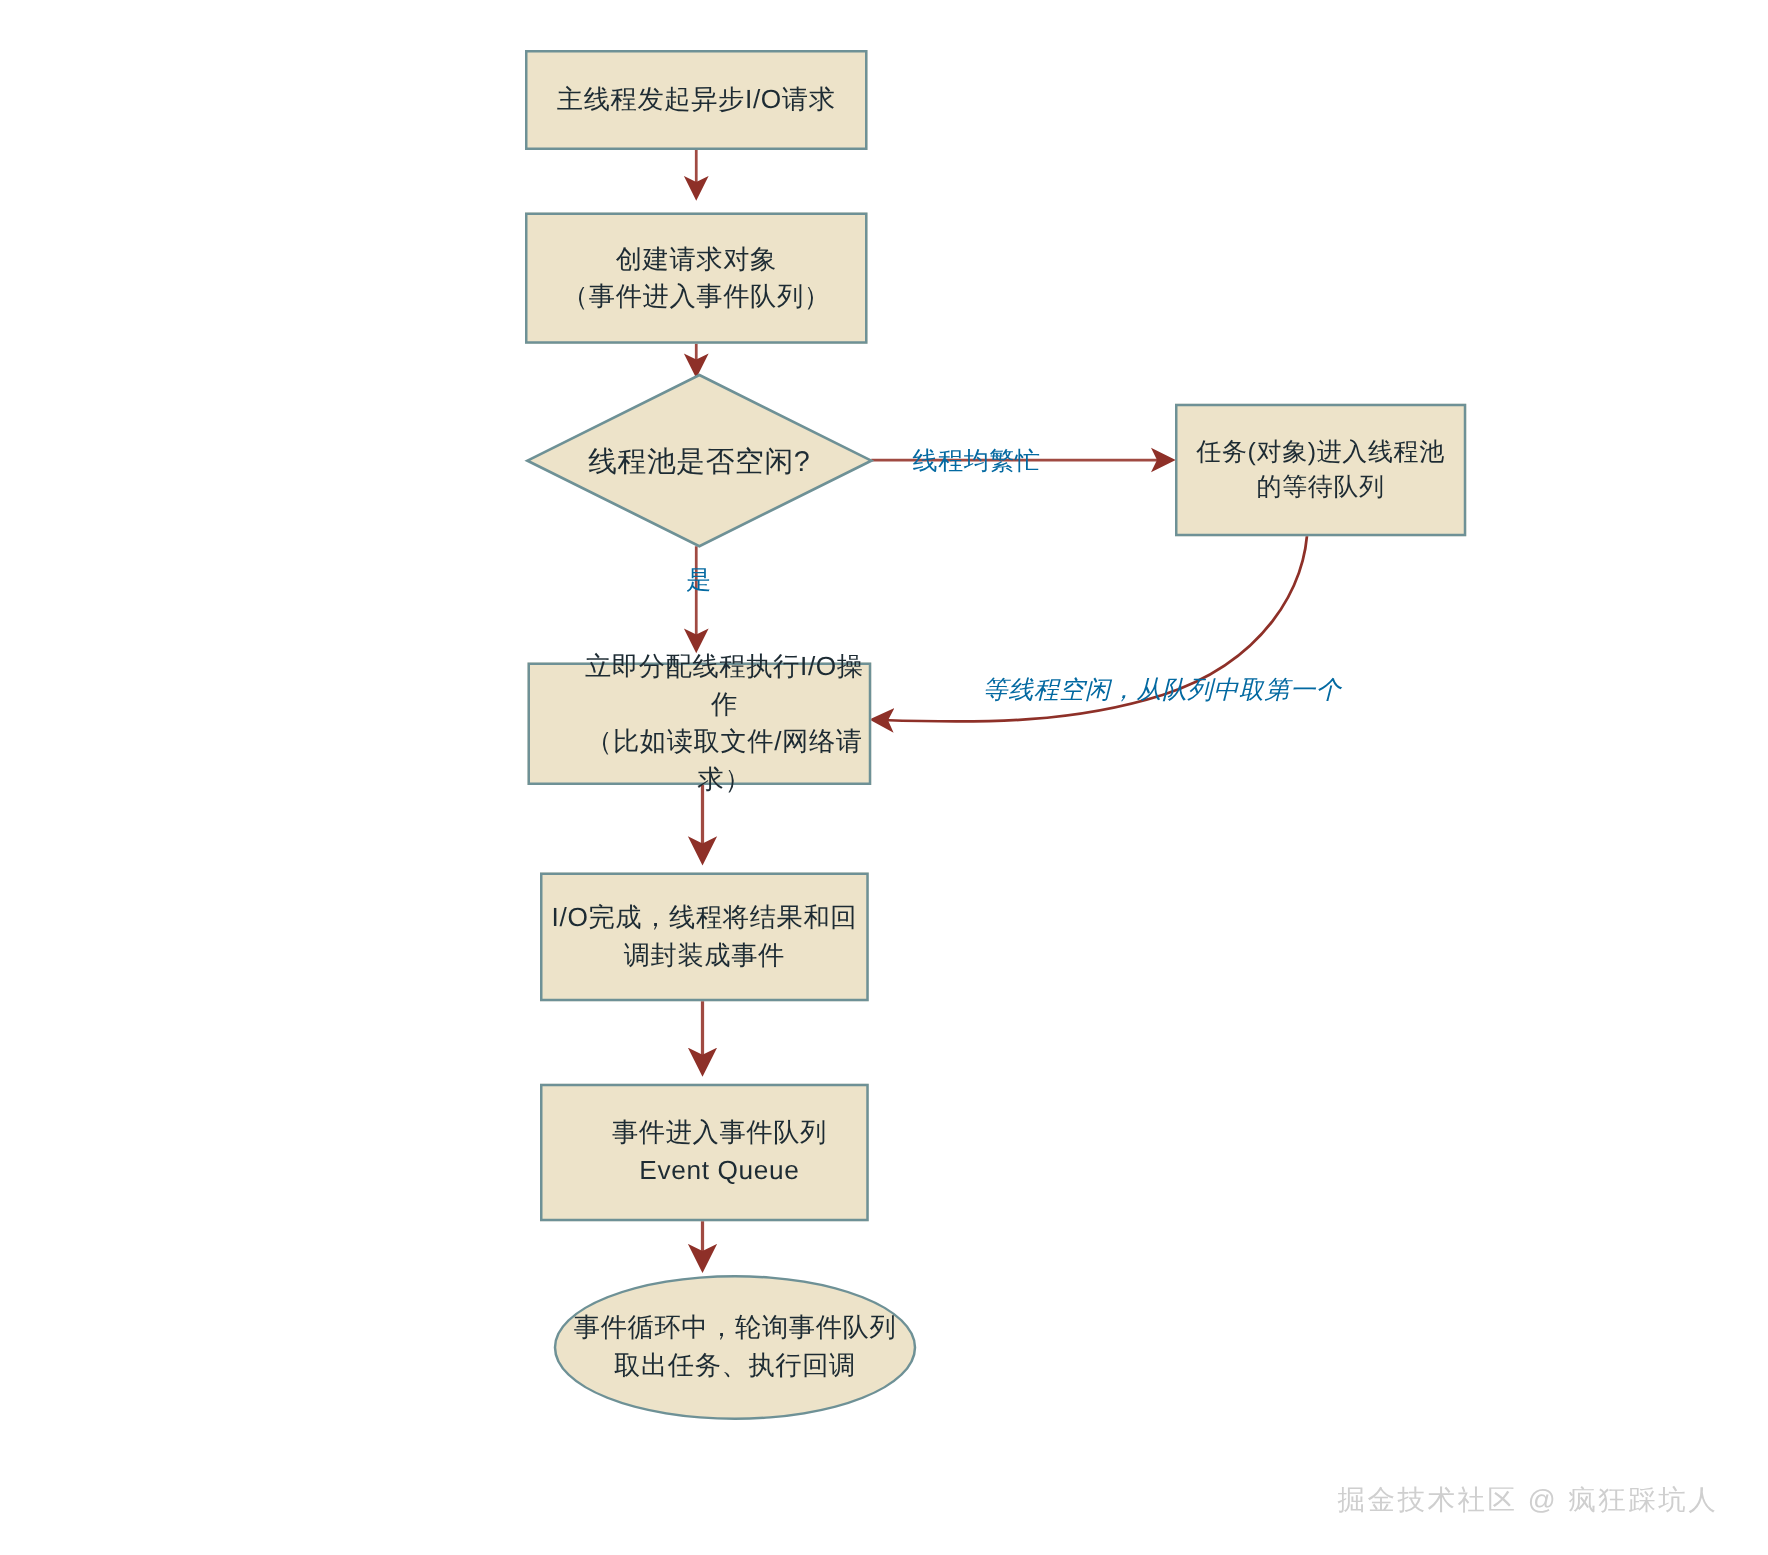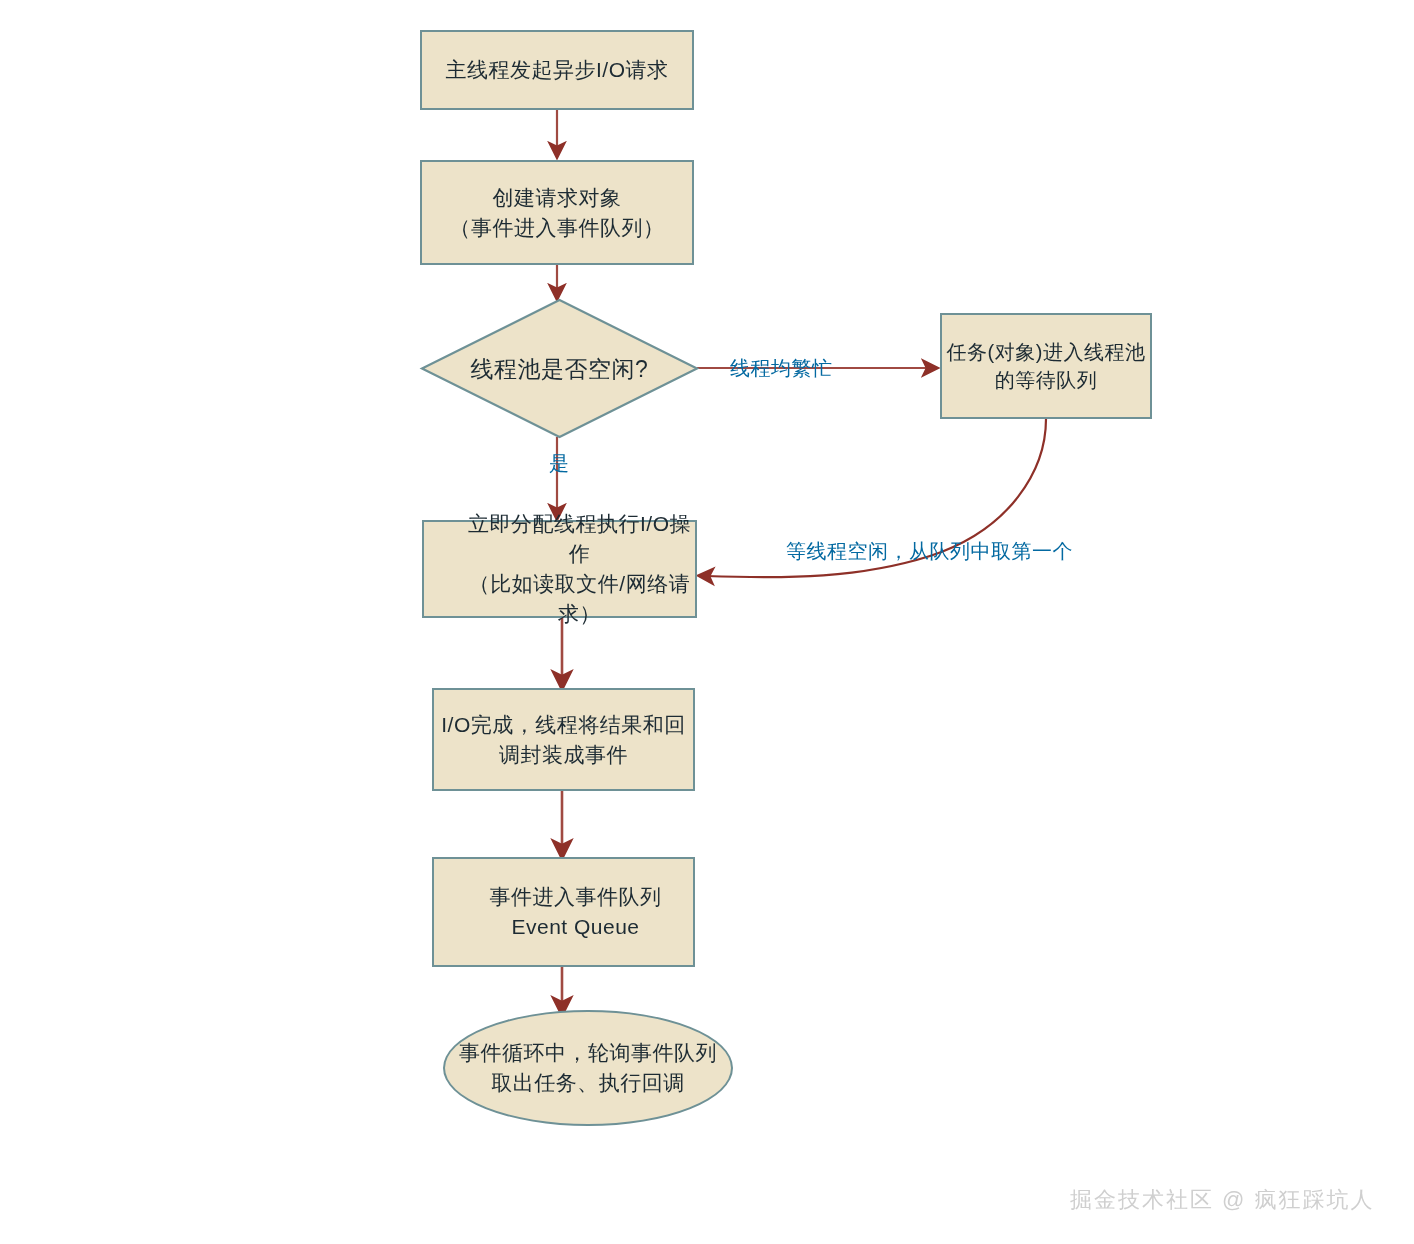--- a/index.html
+++ b/index.html
@@ -28,20 +28,21 @@
     display: flex;
     align-items: center;
     justify-content: center;
     text-align: center;
     color: #1d2b33;
     font-size: 21px;
     line-height: 1.42;
     letter-spacing: 0.5px;
     white-space: pre-line;
     font-weight: 500;
+    margin-top: 10px;
   }
   .node.ellipse {
     border-radius: 50%;
   }
   .diamond-wrap {
     position: absolute;
   }
   .diamond-text {
     position: absolute;
     left: 0;
@@ -102,34 +103,34 @@
 
 <div class="node" style="left:420px; top:30px; width:274px; height:80px;">主线程发起异步I/O请求</div>
 
 <div class="node" style="left:420px; top:160px; width:274px; height:105px;">创建请求对象
 （事件进入事件队列）</div>
 
 <div class="diamond-wrap" style="left:422px; top:300px; width:275px; height:137px;">
   <div class="diamond-text" style="top:54px;">线程池是否空闲?</div>
 </div>
 
-<div class="node" style="left:940px; top:313px; width:212px; height:106px; font-size:20px;">任务(对象)进入线程池
+<div class="node" style="left:940px; top:313px; width:233px; height:106px; font-size:20px;">任务(对象)进入线程池
 的等待队列</div>
 
 <div class="node" style="left:422px; top:520px; width:275px; height:98px;padding-left:40px;">立即分配线程执行I/O操作
 （比如读取文件/网络请求）</div>
 
 <div class="node" style="left:432px; top:688px; width:263px; height:103px;">I/O完成，线程将结果和回
 调封装成事件</div>
 
 <div class="node" style="left:432px; top:857px; width:263px; height:110px;padding-left:24px;">事件进入事件队列
 Event Queue</div>
 
 <div class="node ellipse" style="left:443px; top:1010px; width:290px; height:116px;">事件循环中，轮询事件队列
 取出任务、执行回调</div>
 
 <div class="edge-label" style="left:730px; top:355px;">线程均繁忙</div>
 
 <div class="edge-label" style="left:549px; top:450px;">是</div>
 
-<div class="edge-label" style="left:786px; top:538px;">等线程空闲，从队列中取第一个</div>
+<div class="edge-label" style="left:786px; top:538px;font-style:italic;">等线程空闲，从队列中取第一个</div>
 
 <div class="watermark" style="left:1070px; top:1185px;">掘金技术社区 @ 疯狂踩坑人</div>
 
 </body></html>

